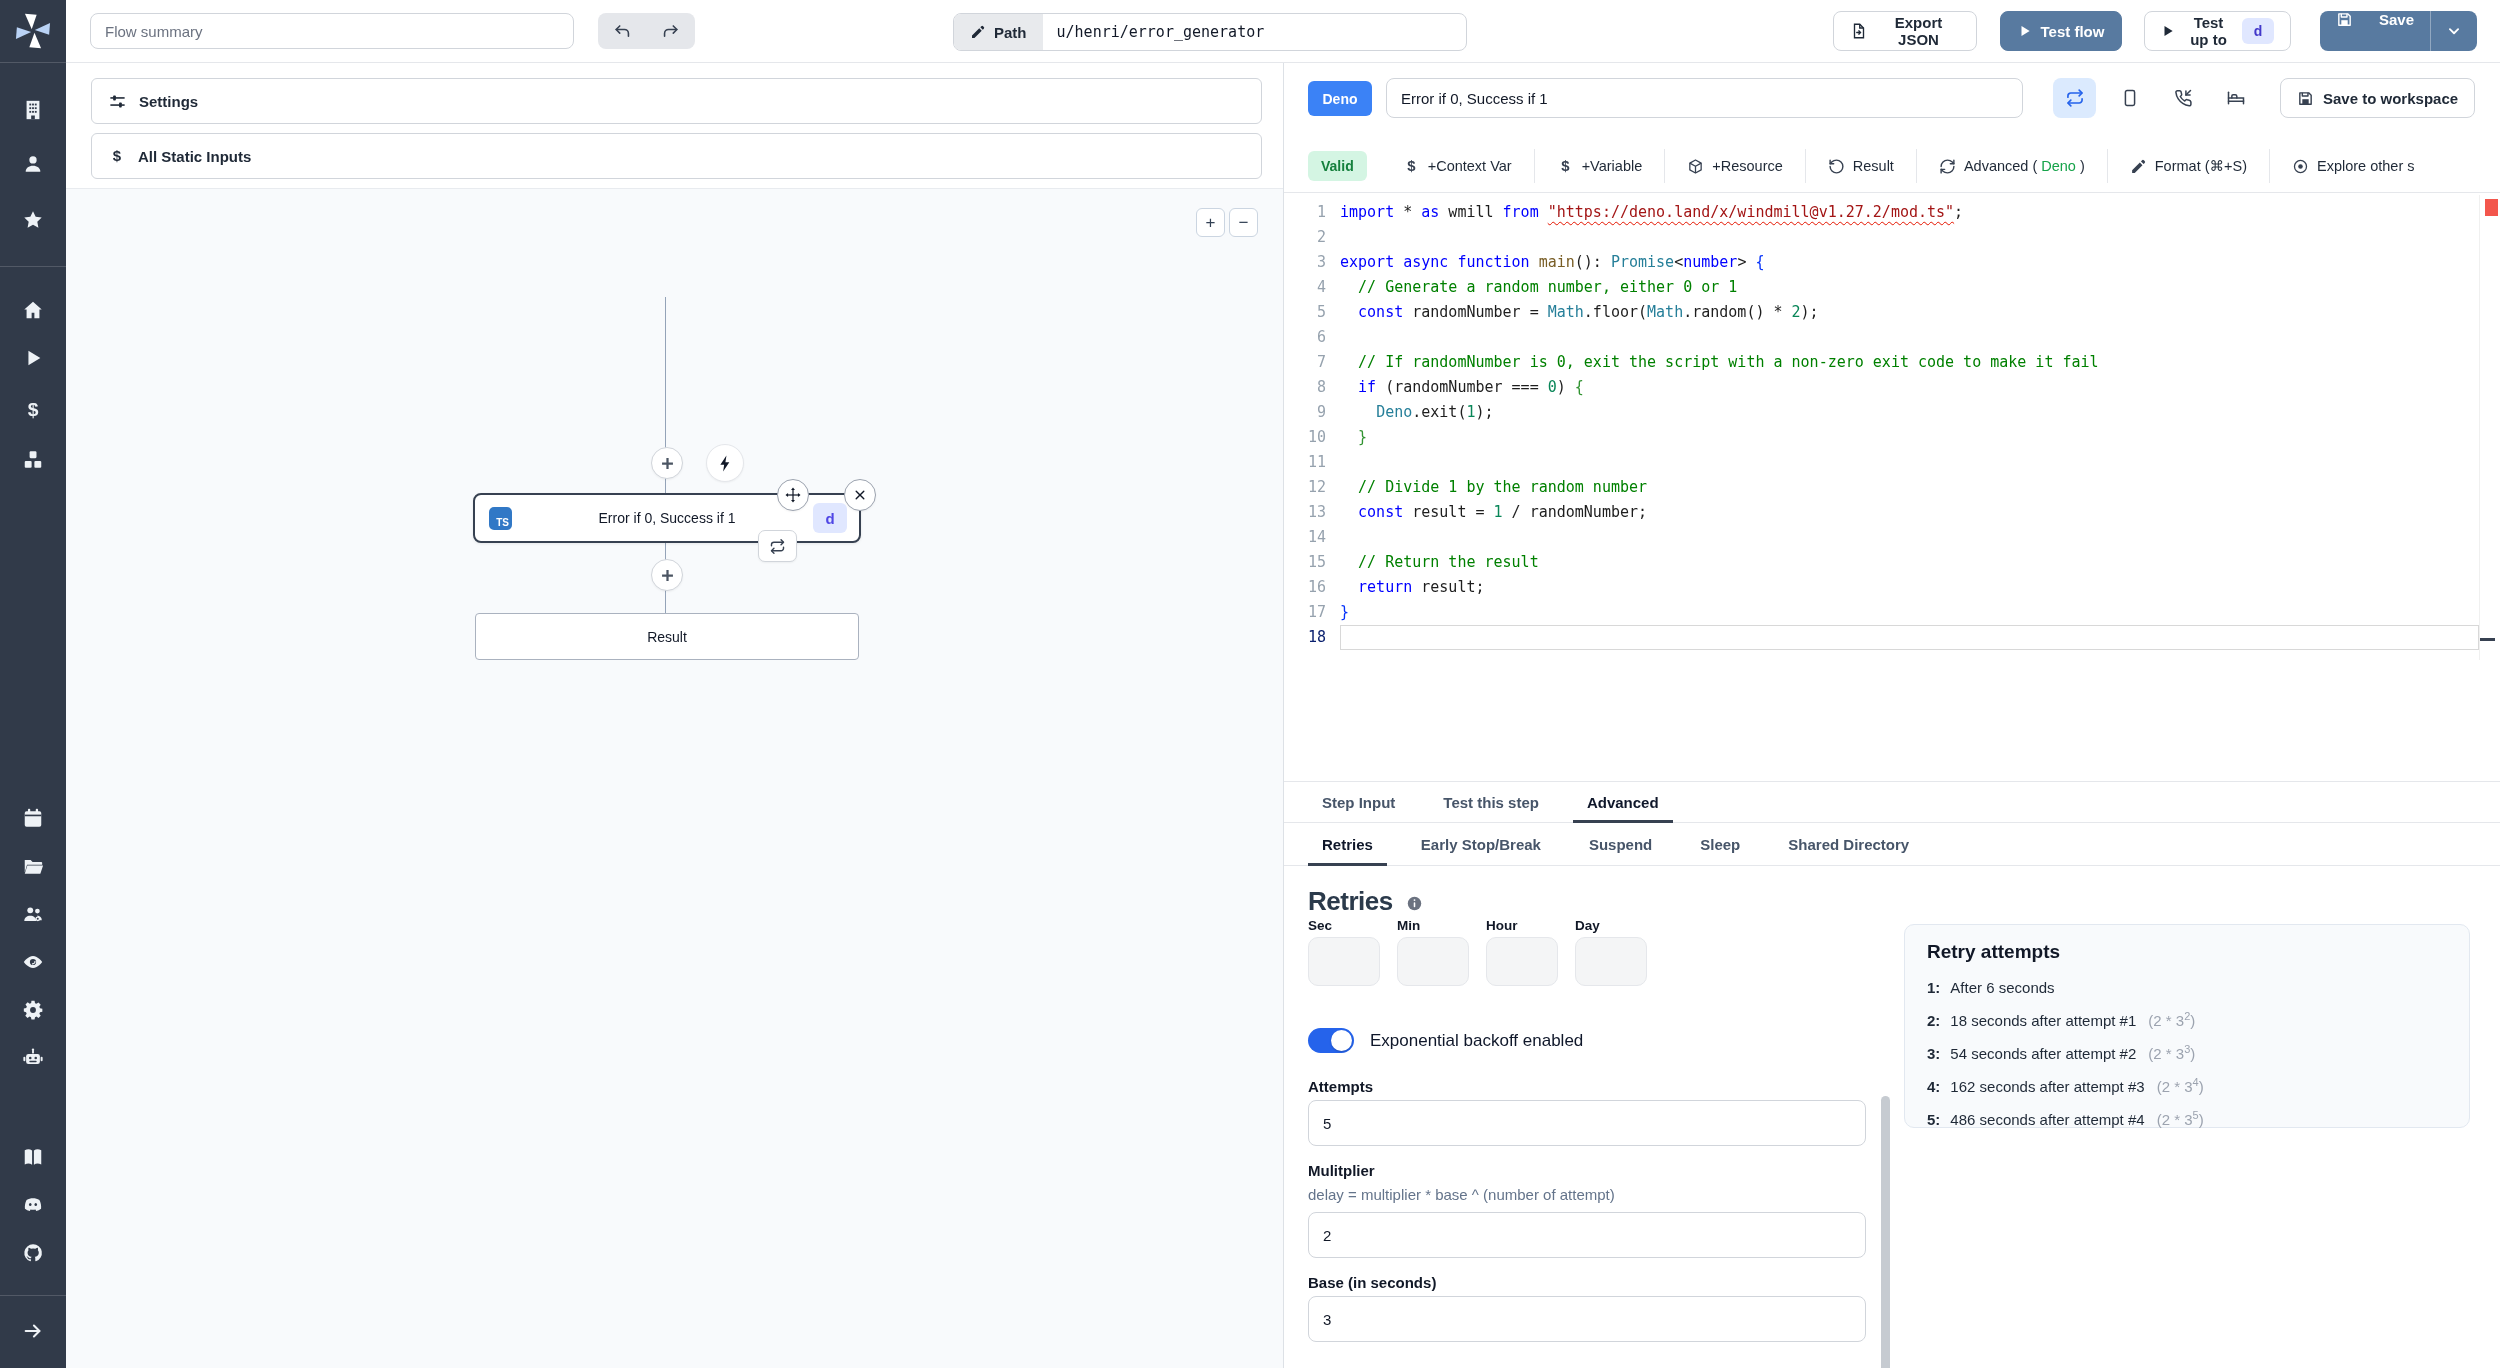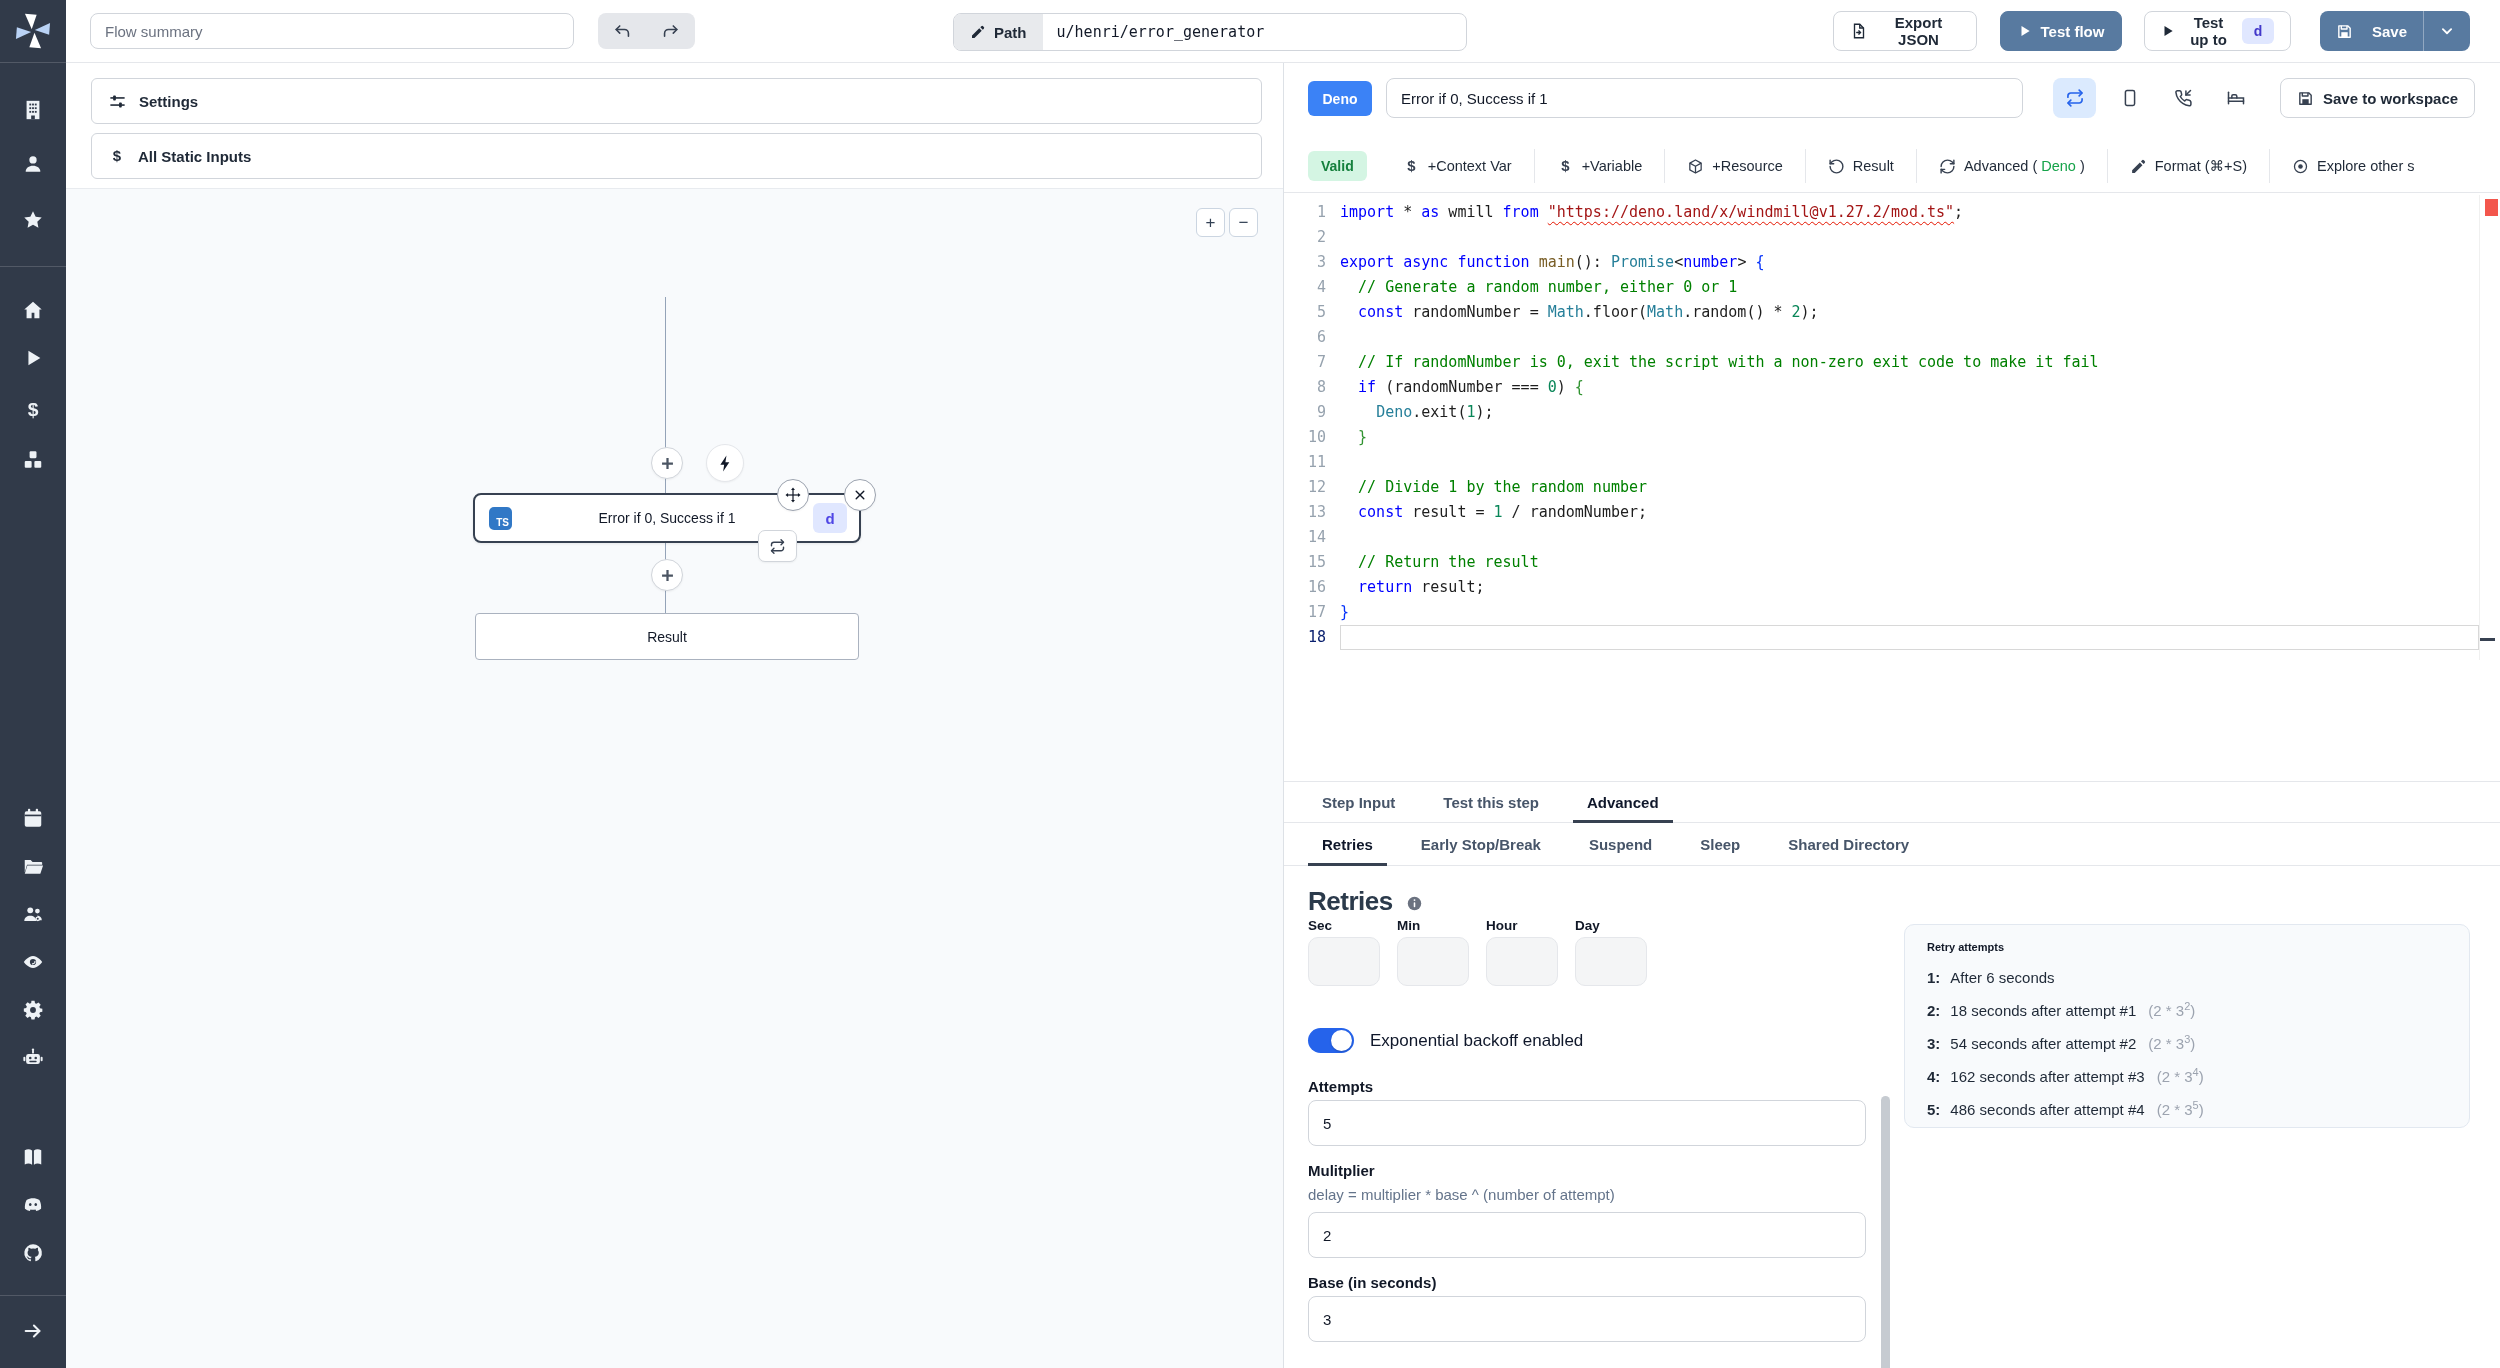--- a/index.html
+++ b/index.html
@@ -30,21 +30,21 @@
           font-weight:700;font-size:15px;color:#1f2937}
   .path-value{display:flex;align-items:center;padding:0 14px;font-family:"DejaVu Sans Mono",monospace;
           font-size:15px;color:#111827}
   .tb-btn{position:absolute;top:11px;height:40px;display:inline-flex;align-items:center;justify-content:center;
           gap:9px;border:1px solid #d1d5db;border-radius:8px;background:#fff;font-weight:600;font-size:15px;
           color:#1f2937;cursor:pointer;box-sizing:border-box;padding:0 16px}
   .tb-blue{background:#587aa0;border-color:#587aa0;color:#fff}
   .d-chip{display:inline-flex;align-items:center;justify-content:center;min-width:24px;height:26px;
           border-radius:6px;background:#e0e7ff;color:#4338ca;font-weight:700;font-size:14px;padding:0 4px}
   .save-group{position:absolute;left:2254px;top:11px;height:40px;display:flex;border-radius:8px;overflow:hidden;cursor:pointer}
-  .save-main{display:flex;align-items:center;gap:19px;background:#587aa0;color:#fff;font-weight:600;
+  .save-main{display:flex;align-items:flex-start;gap:26px;background:#587aa0;color:#fff;font-weight:600;
           font-size:15px;padding:0 16px}
   .save-chev{width:46px;display:flex;align-items:center;justify-content:center;background:#587aa0;
           border-left:1px solid rgba(255,255,255,.35);color:#fff}
 
   
   .flow-panel{position:absolute;left:66px;top:62px;width:1217px;height:1306px;background:#fff}
   .panel-row{position:absolute;left:25px;width:1171px;height:46px;border:1px solid #d1d5db;border-radius:6px;
           background:#fff;display:flex;align-items:center;gap:12px;padding:0 16px;box-sizing:border-box;
           font-weight:700;font-size:15px;color:#1f2937;cursor:pointer}
   .canvas{position:absolute;left:0;top:126px;width:1217px;height:1180px;background:#f8fafc;border-top:1px solid #e8ebef}
@@ -132,21 +132,21 @@
   .f-label{position:absolute;left:24px;font-size:15px;font-weight:700;color:#111827}
   .f-help{position:absolute;left:24px;font-size:15px;color:#64748b}
   .f-input{position:absolute;left:24px;width:558px;height:46px;border:1px solid #d1d5db;border-radius:8px;
           padding:0 14px;font-size:15px;font-family:inherit;color:#111827;box-sizing:border-box;outline:none}
   .vscroll{position:absolute;left:595px;top:806px;width:13px;height:500px}
   .vscroll .thumb{position:absolute;left:2px;top:228px;width:9px;height:280px;background:#c6cbd1;border-radius:6px;cursor:pointer}
 
   
   .retry-panel{position:absolute;left:620px;top:862px;width:566px;height:204px;background:#f8fafc;
           border:1px solid #e2e8f0;border-radius:10px;padding:16px 22px;box-sizing:border-box}
-  .retry-panel .pt{font-size:11px;font-weight:600;color:#111827;margin-bottom:10px}
+  .retry-panel .pt{font-size:19px;font-weight:600;color:#111827;margin-bottom:10px}
   .ri{font-size:15px;line-height:29px;color:#1f2937}
   .ri .rn{font-weight:700;margin-right:10px}
   .ri .rf{color:#9ca3af;margin-left:12px}
   .ri sup{font-size:11px}
 </style>
 </head>
 <body>
 
 <div class="app">
 

